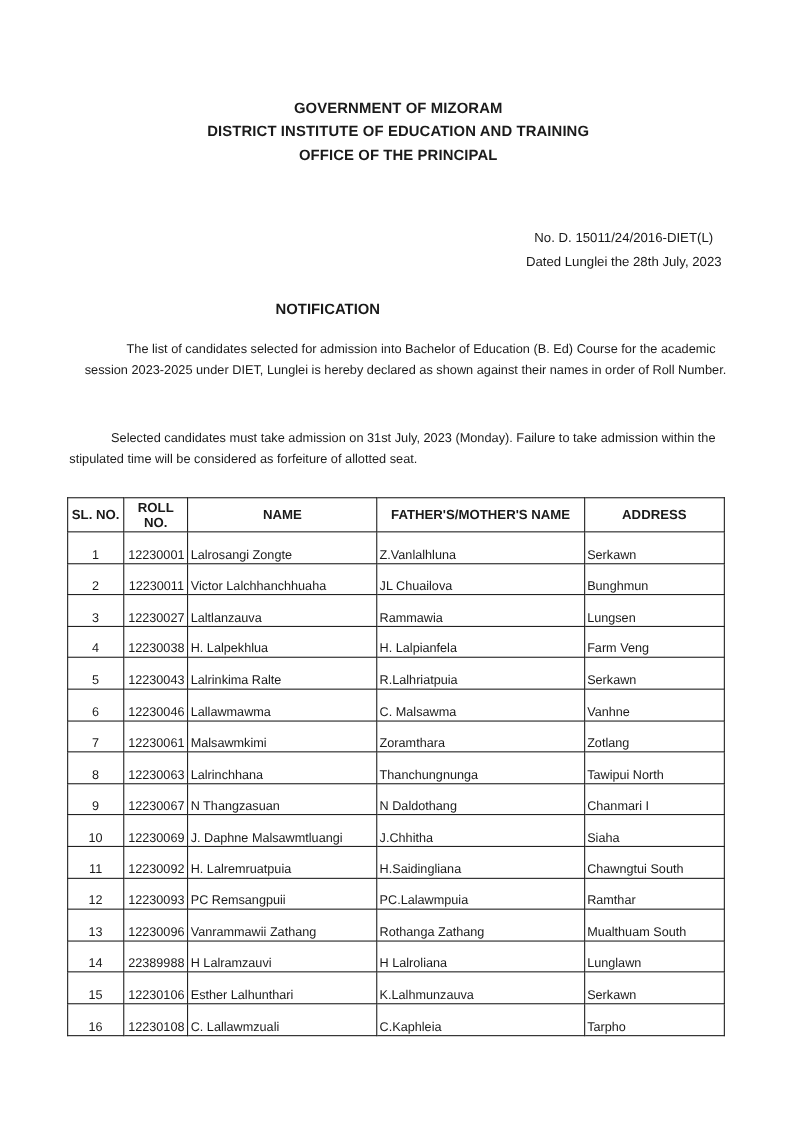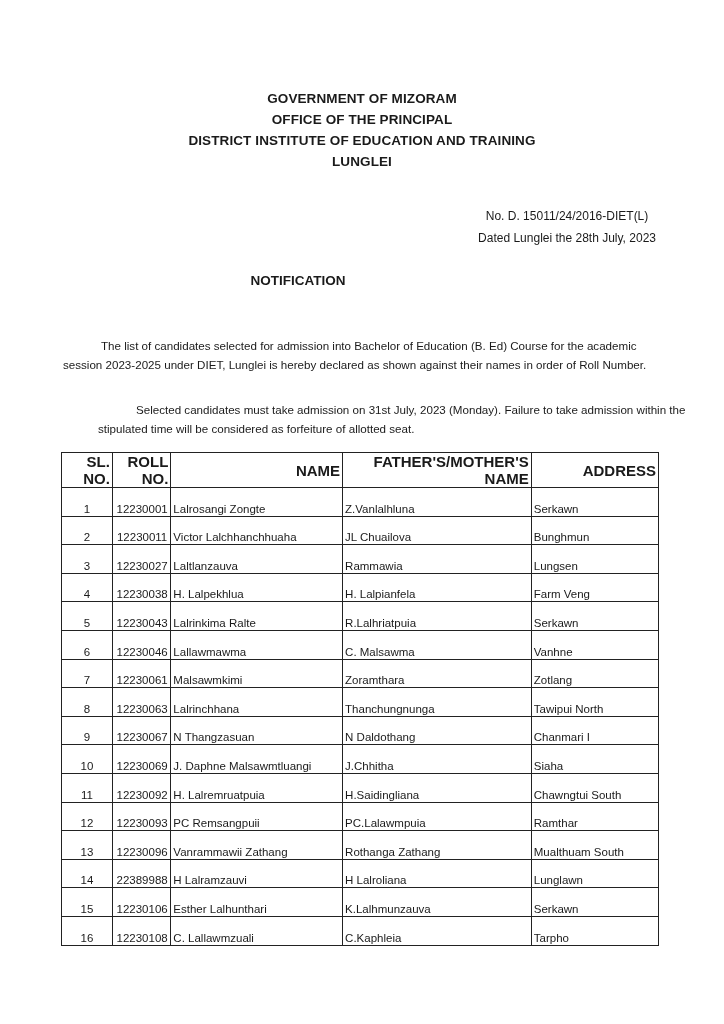--- a/index.html
+++ b/index.html
@@ -5,40 +5,39 @@
   html, body { margin: 0; padding: 0; background: #ffffff; }
   body { width: 724px; height: 1024px; position: relative; overflow: hidden;
          font-family: "Liberation Sans", "DejaVu Sans", sans-serif; color: #1a1a1a; }
   .header { position: absolute; left: 0; width: 724px; top: 88px; text-align: center; }
   .header div { font-weight: bold; font-size: 13.5px; line-height: 21px; letter-spacing: 0.1px; }
   .ref { position: absolute; right: 68px; top: 205px; text-align: center; font-size: 12px; line-height: 22px; }
   .title { position: absolute; left: 0; width: 596px; top: 273px; text-align: center;
            font-weight: bold; font-size: 13.5px; }
   .para { position: absolute; left: 63px; width: 596px; font-size: 11.6px; line-height: 19px; }
   .para .indent { display: inline-block; width: 38px; }
-  #p1 { top: 336px; }
-  #p2 { top: 400px; margin-left: 35px; }
+  #p1 { top: 308px; margin-left: 14px; }
+  #p2 { top: 389px; }
   table { position: absolute; left: 61px; top: 452px; width: 598px; border-collapse: collapse;
           font-size: 11.5px; }
   th, td { border: 1.5px solid #222; padding: 0 2px; }
-  th { height: 30px; font-weight: bold; text-align: right; font-size: 15px; margin-left: 33px; }
+  th { height: 30px; font-weight: bold; text-align: center; font-size: 12px; margin-left: 33px; }
   td { height: 26.6px; vertical-align: bottom; padding-bottom: 1px; }
   td.sl { text-align: center; width: 43px; }
   td.roll { text-align: center; width: 48px; padding-right: 1px; }
   .c-sl { width: 43px; } .c-roll { width: 50px; } .c-name { width: 162px; }
   .c-fname { width: 178px; } .c-addr { width: 120px; }
 </style>
 </head>
 <body>
 
 <div class="header">
   <div>GOVERNMENT OF MIZORAM</div>
+  <div>DISTRICT INSTITUTE OF EDUCATION AND TRAINING</div>
   <div>OFFICE OF THE PRINCIPAL</div>
-  <div>DISTRICT INSTITUTE OF EDUCATION AND TRAINING</div>
-  <div>LUNGLEI</div>
 </div>
 
 <div class="ref">
   <div>No. D. 15011/24/2016-DIET(L)</div>
   <div>Dated Lunglei the 28th July, 2023</div>
 </div>
 
 <div class="title">NOTIFICATION</div>
 
 <div class="para" id="p1"><span class="indent"></span><span>The list of candidates selected for admission into Bachelor of Education (B. Ed) Course for the academic session 2023-2025 under DIET, Lunglei is hereby declared as shown against their names in order of Roll Number.</span></div>

